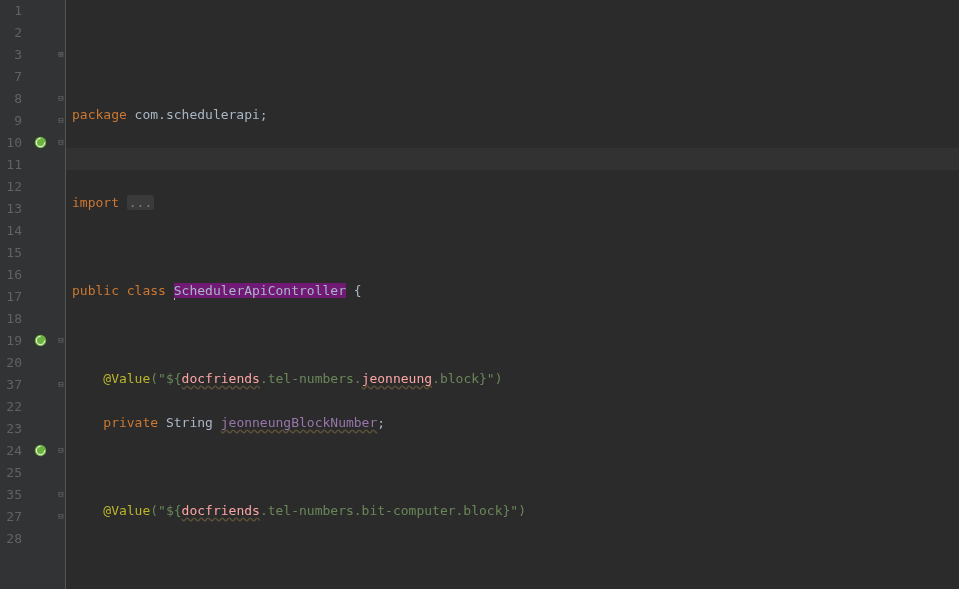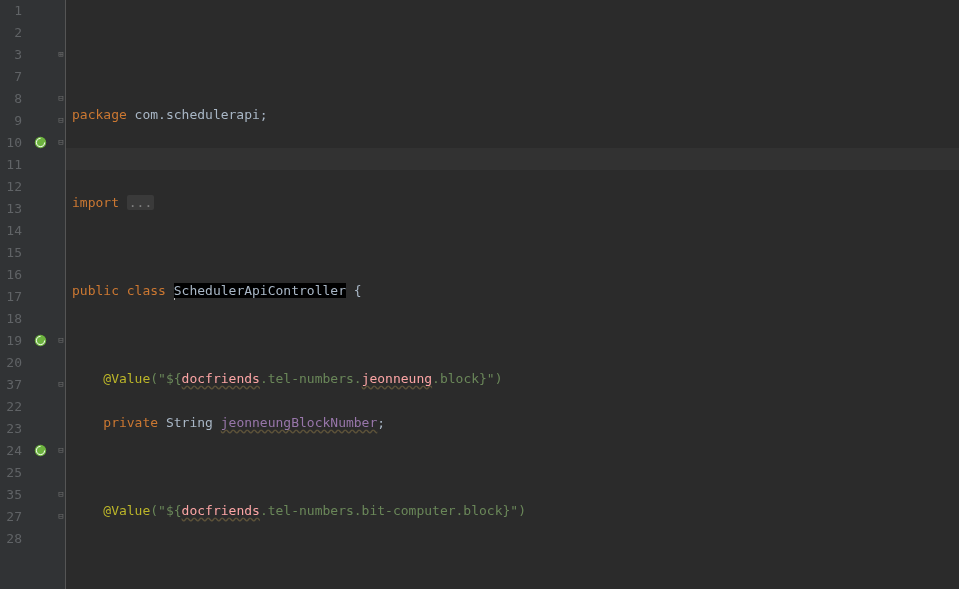--- a/index.html
+++ b/index.html
@@ -66,21 +66,21 @@
   left: 0; right: 0;
   height: 22px;
   background: #323232;
   z-index: 0;
 }
 .code-inner { position: relative; z-index: 1; }
 .kw { color: #cc7832; }
 .str { color: #6a8759; }
 .ann { color: #bbb529; }
 .cls { color: #a9b7c6; }
-.clshl { background: #000000; }
+.clshl { background: #701a75; }
 .fldu { color: #9876aa; text-decoration: underline wavy #5e5339; text-underline-offset: 2px; }
 .dotu { color: #fca5a5; text-decoration: underline wavy #5e5339; text-underline-offset: 2px; }
 .fold { background: #3a3a3a; color: #808080; padding: 0 2px; border-radius: 2px; }
 .pkg { color: #a9b7c6; }
 .caret {
   display: inline-block;
   width: 1px; height: 16px;
   background: #bbbbbb;
   vertical-align: middle;
   margin-right: -1px;

